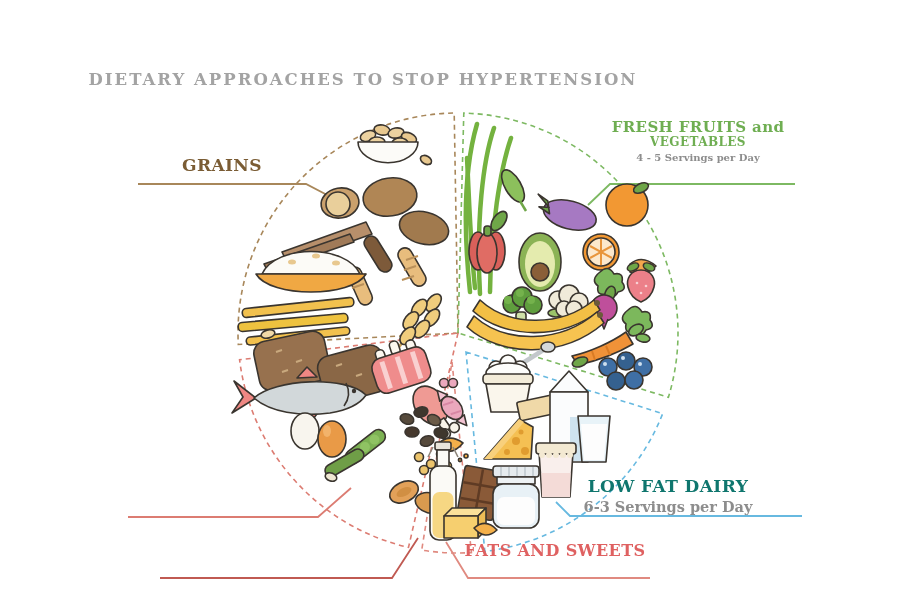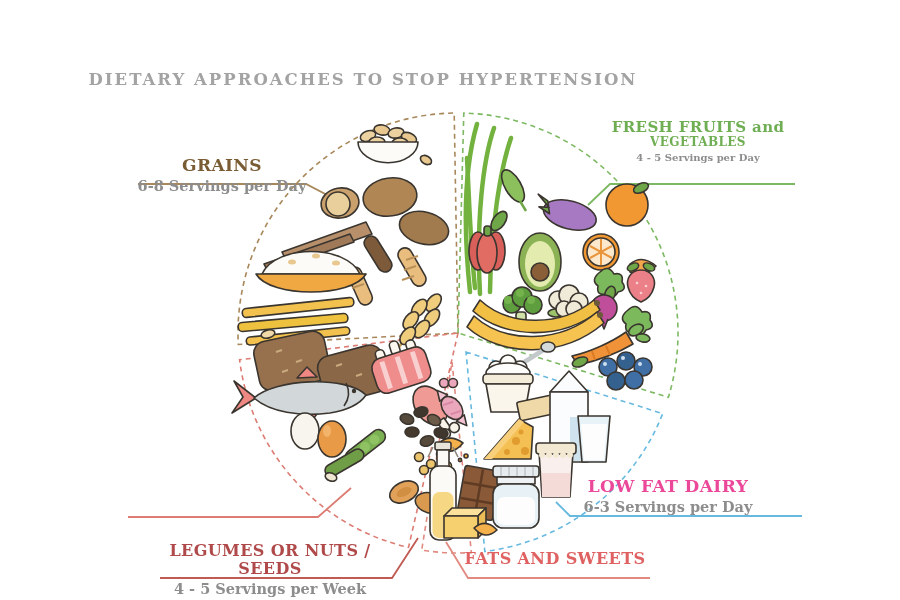--- a/index.html
+++ b/index.html
@@ -9,21 +9,21 @@
          font-size:40px;font-weight:bold;letter-spacing:1px;}
   .title span{display:inline;}
   .tg{color:#5a9e4e;} .td{color:#d47070;} .ta{color:#67a355;} .ts{color:#3f9fd6;} .th{color:#8a6a42;}
   .sp{width:12px;display:inline-block;}
   .subtitle{position:absolute;top:70px;left:0;width:726px;text-align:center;
             font-size:16.5px;font-weight:bold;letter-spacing:2px;color:#a3a3a3;}
   .seg-label{position:absolute;text-align:center;line-height:1.15;}
   .seg-title{font-weight:bold;font-size:16px;letter-spacing:.4px;}
   .seg-servings{font-weight:bold;font-size:14.5px;color:#8d8d8d;margin-top:2px;}
   .c-grains{color:#7a5c34;} .c-fruits{color:#6fae52;} .c-protein{color:#bf4d4d;}
-  .c-legumes{color:#b04a4a;} .c-fats{color:#df6161;} .c-dairy{color:#ec4899;}
+  .c-legumes{color:#b04a4a;} .c-fats{color:#df6161;} .c-dairy{color:#0f766e;}
   svg{position:absolute;top:0;left:0;}
 </style>
 </head>
 <body>
 
 <div class="canvas">
 
   <div class="subtitle">DIETARY APPROACHES TO STOP HYPERTENSION</div>
 
   <svg width="900" height="600" viewBox="0 0 900 600">
@@ -369,36 +369,31 @@
         </g>
         <rect x="497" y="477" width="38" height="7" fill="#eef2f4"></rect>
         <rect x="493" y="484" width="46" height="44" rx="10" fill="#e8f1f6"></rect>
         <rect x="497" y="497" width="38" height="28" rx="7" fill="#fdfdfd" stroke="none"></rect>
       </g>
     </g>
   </svg>
 
   <div class="seg-label" style="left:117px;top:141px;width:210px;margin-top:15px;">
     <div class="seg-title c-grains" style="font-size:17px;">GRAINS</div>
-    <div class="seg-servings">6-8 Servings per Day</div>
   </div>
 
   <div class="seg-label" style="left:600px;top:119px;width:196px;">
     <div class="seg-title c-fruits" style="font-size:15px;">FRESH FRUITS and</div>
     <div class="seg-title c-fruits" style="font-size:12px;">VEGETABLES</div>
     <div class="seg-servings" style="font-size:10px;">4 - 5 Servings per Day</div>
   </div>
 
 
-  <div class="seg-label" style="left:142px;top:542px;width:256px;">
-    <div class="seg-title c-legumes">LEGUMES OR NUTS / SEEDS</div>
-    <div class="seg-servings">4 - 5 Servings per Week</div>
-  </div>
-
-  <div class="seg-label" style="left:449px;top:542px;width:212px;margin-top:8px;">
+
+  <div class="seg-label" style="left:449px;top:542px;width:212px;">
     <div class="seg-title c-fats">FATS AND SWEETS</div>
   </div>
 
   <div class="seg-label" style="left:570px;top:477px;width:196px;">
     <div class="seg-title c-dairy" style="font-size:17px;">LOW FAT DAIRY</div>
     <div class="seg-servings">6-3 Servings per Day</div>
   </div>
 
 </div>
 

